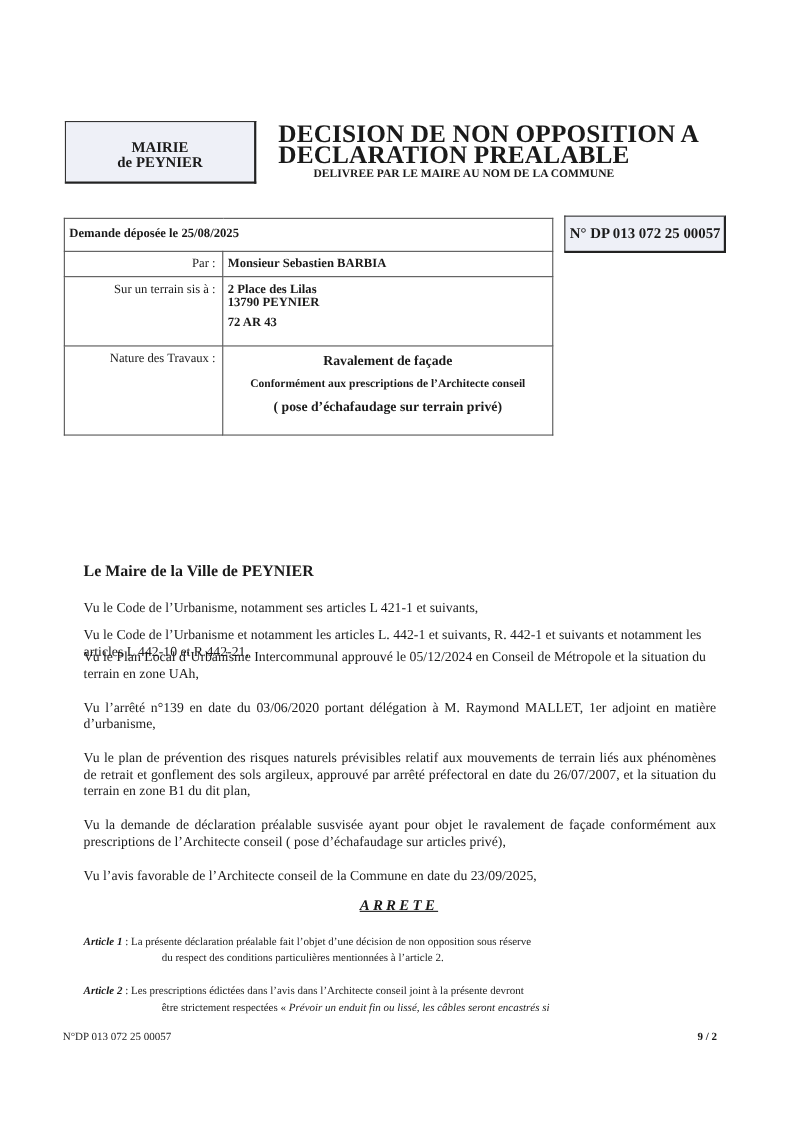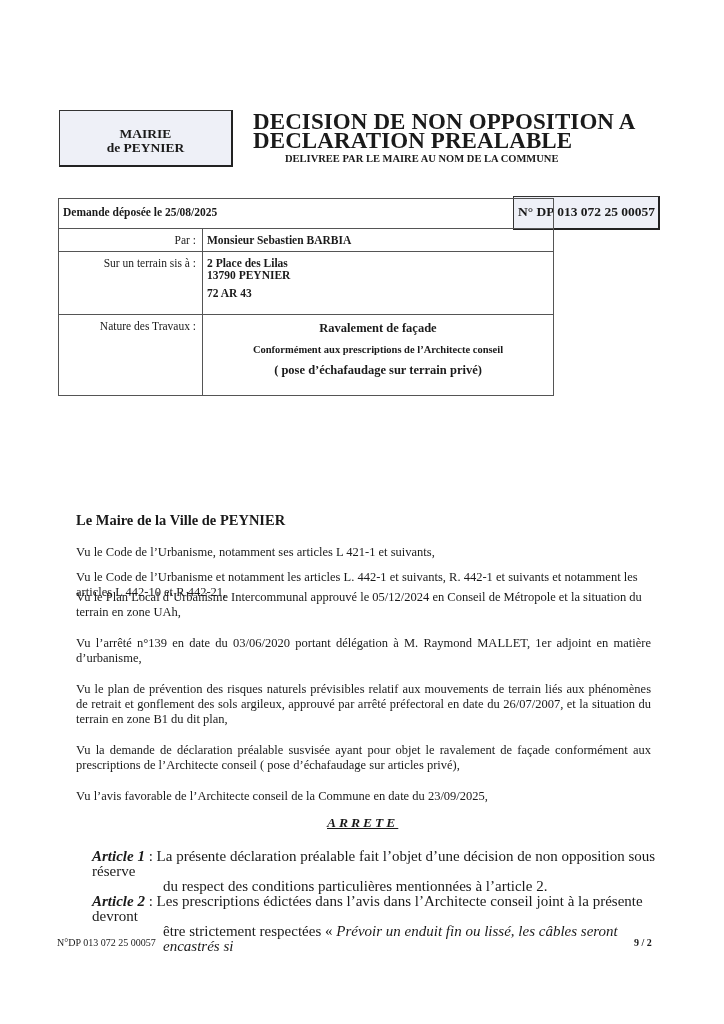--- a/index.html
+++ b/index.html
@@ -19,37 +19,37 @@
   .title-block { left: 253px; top: 112px; font-weight: bold; }
   .title-line { font-size: 23px; line-height: 19px; letter-spacing: 0.1px; }
   .subtitle { font-size: 10.5px; line-height: 14px; margin-top: 2px; margin-left: 32px; }
   .dp-box {
     left: 513px; top: 196px; width: 147px; height: 34px;
     border: 1px solid #333; border-right: 2px solid #222; border-bottom: 2px solid #222;
     background: #eef0f7; box-sizing: border-box;
     font-weight: bold; font-size: 13.5px; line-height: 30px; padding-left: 4px;
   }
   table.info {
-    position: absolute; left: 58px; top: 198px; width: 496px;
+    position: absolute; left: 58px; top: 198px; width: 445px;
     border-collapse: collapse; font-size: 11.5px;
   }
   table.info td { border: 1px solid #555; vertical-align: top; padding: 0; }
   .hdr-cell { font-weight: bold; padding: 7px 4px 0 4px !important; height: 22px; }
   .lbl { width: 144px; text-align: right; padding-right: 6px !important; box-sizing: border-box; }
   .val { font-weight: bold; padding-left: 4px !important; }
   .row-par td { height: 22px; } .row-par td > div { padding-top: 5px; }
   .row-dem td { height: 68px; }
   .row-ter td { height: 62px; }
   .row-nat td { height: 80px; margin-top: 21px; }
   .nat-val { text-align: center; font-weight: bold; }
   .body-text { left: 76px; width: 575px; font-size: 12.5px; line-height: 15px; }
   .justify { text-align: justify; }
   .maire-title { left: 76px; top: 512px; font-weight: bold; font-size: 14.5px; }
   .arrete-title { left: 327px; top: 815px; font-weight: bold; font-style: italic; text-decoration: underline; font-size: 13.5px; letter-spacing: 3px; }
-  .article { left: 76px; width: 575px; font-size: 15px; line-height: 15px; margin-left: 16px; }
+  .article { left: 76px; width: 575px; font-size: 10px; line-height: 15px; }
   .article .art-label { font-weight: bold; font-style: italic; }
   .article .art-indent { padding-left: 71px; }
   .article em { font-style: italic; }
   .footer-left { left: 57px; top: 937px; font-size: 10px; }
   .footer-right { left: 634px; top: 937px; font-size: 10px; font-weight: bold; }
 </style>
 </head>
 <body>
 
 <div class="abs mairie-box">

